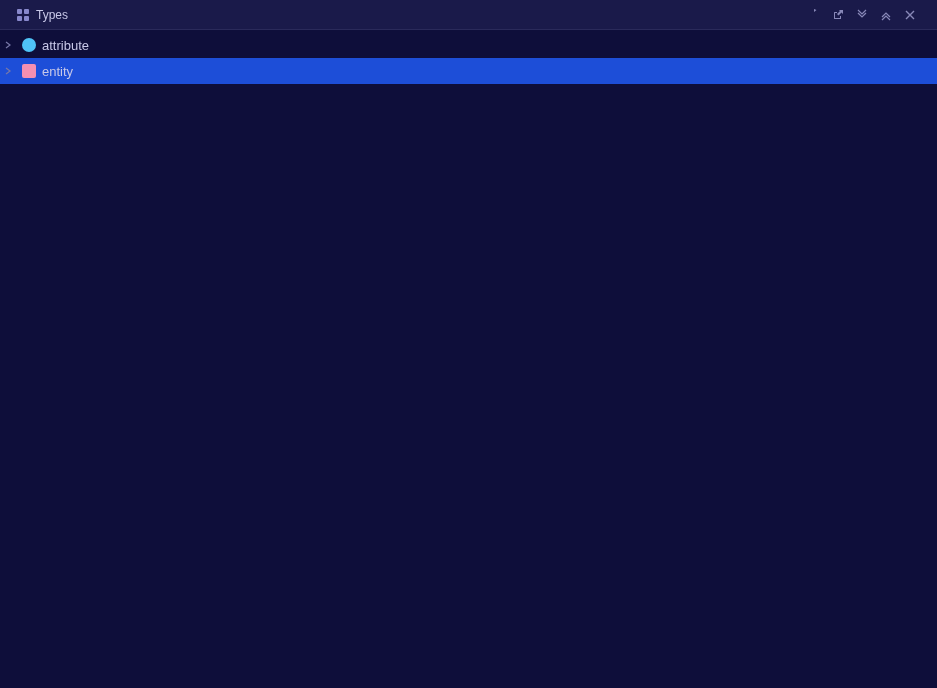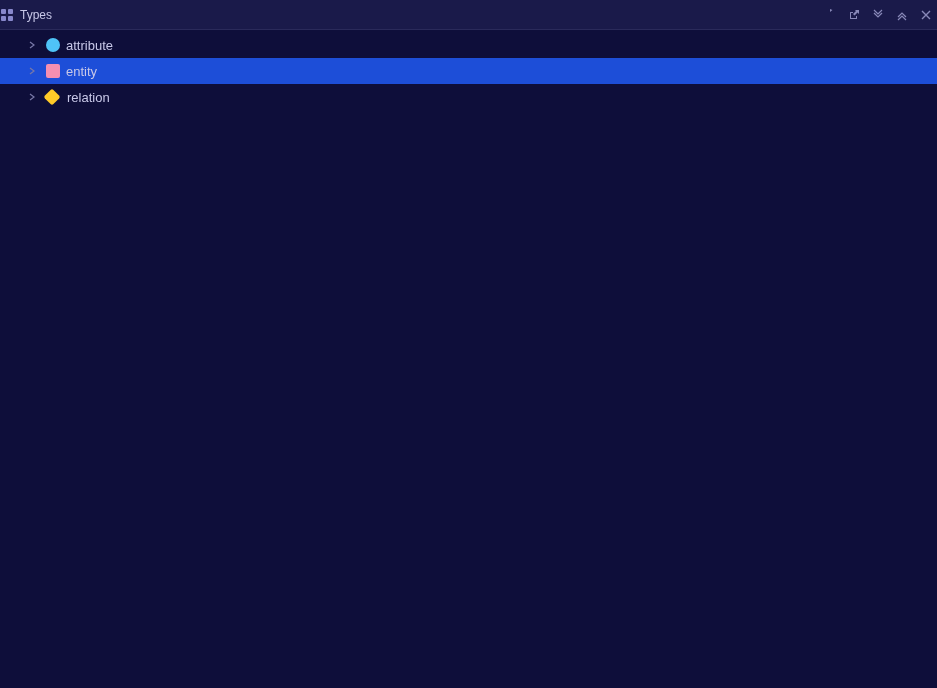--- a/index.html
+++ b/index.html
@@ -17,21 +17,21 @@
       color: #c8c8e8;
       overflow: hidden;
     }
 
     .title-bar {
       display: flex;
       align-items: center;
       justify-content: space-between;
       background-color: #1a1a4a;
       height: 30px;
-      padding: 0 0;
+      padding: 0 16px;
       border-bottom: 1px solid #2a2a5a;
     }
 
     .title-bar-left {
       display: flex;
       align-items: center;
       gap: 6px;
     }
 
     .title-bar-title {
@@ -61,21 +61,21 @@
     }
 
     .tree-container {
       padding: 2px 0;
     }
 
     .tree-item {
       display: flex;
       align-items: center;
       height: 26px;
-      padding: 0 24px;
+      padding: 0 0;
       cursor: pointer;
       user-select: none;
     }
 
     .tree-item.selected {
       background-color: #1d4ed8;
     }
 
     .chevron {
       width: 16px;
@@ -185,23 +185,14 @@
   <div class="tree-item selected">
     <span class="chevron">
       <svg width="10" height="10" viewBox="0 0 10 10" fill="currentColor">
         <path d="M3 2l4 3-4 3" stroke="currentColor" stroke-width="1.2" fill="none"></path>
       </svg>
     </span>
     <span class="type-icon" style="background-color: #f48fb1; border-radius: 2px;"></span>
     <span class="item-label">entity</span>
   </div>
 
-  <div class="tree-item">
-    <span class="chevron">
-      <svg width="10" height="10" viewBox="0 0 10 10" fill="currentColor">
-        <path d="M3 2l4 3-4 3" stroke="currentColor" stroke-width="1.2" fill="none"></path>
-      </svg>
-    </span>
-    <span class="type-icon diamond" style="background-color: #ffca28;"></span>
-    <span class="item-label" style="margin-left: 3px;">relation</span>
-  </div>
 
 </div>
 
 </body></html>

